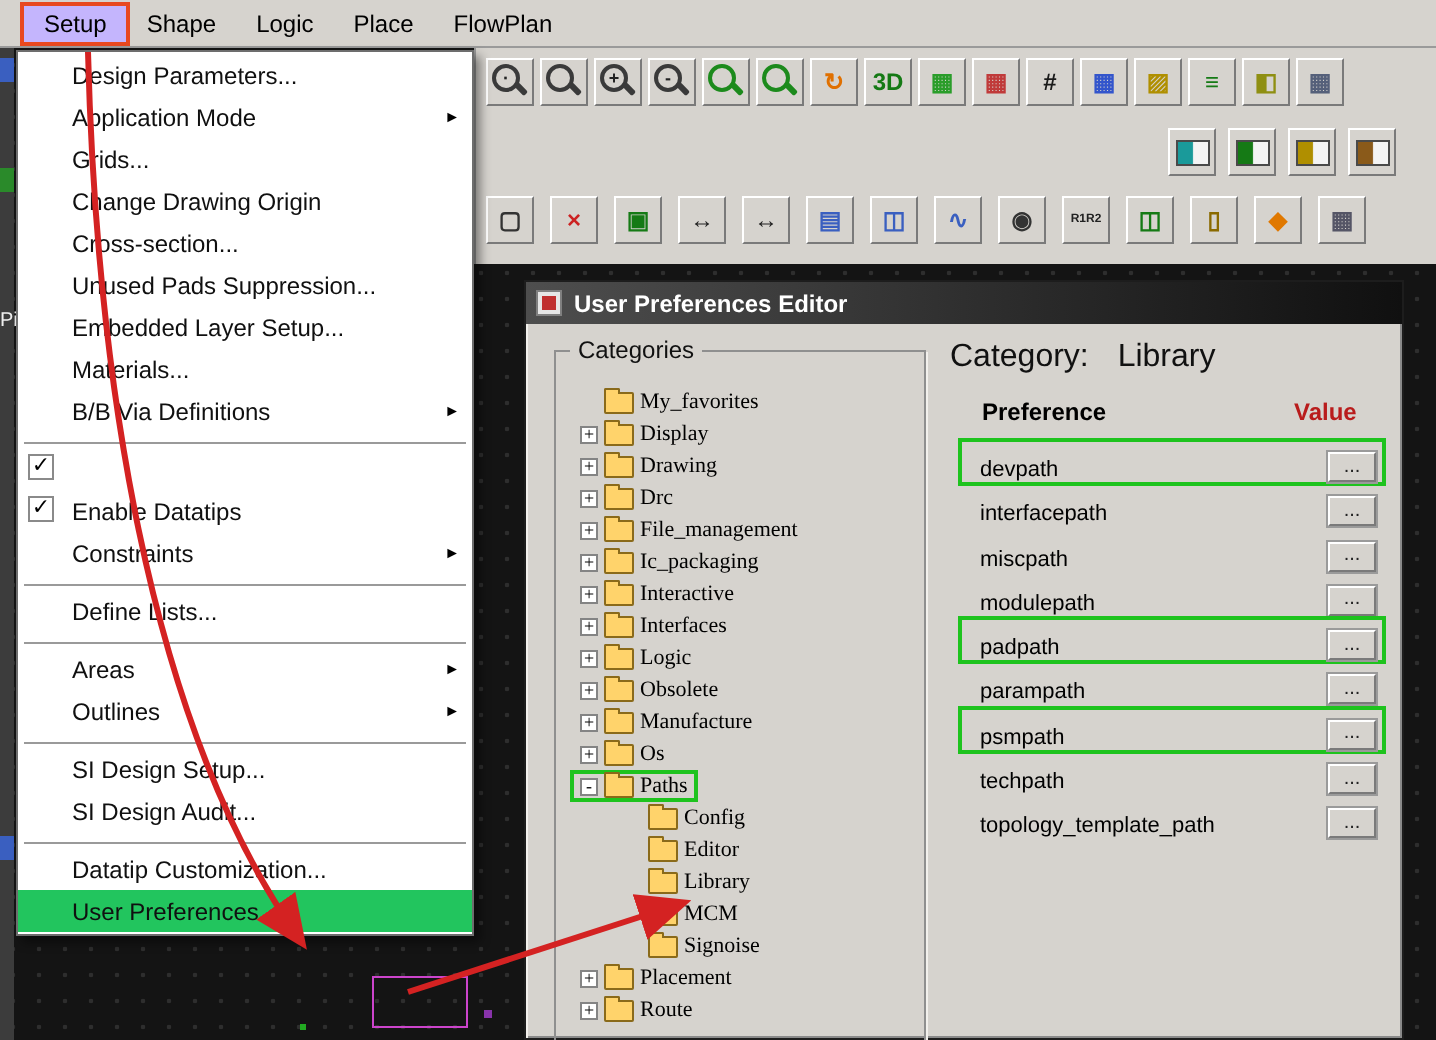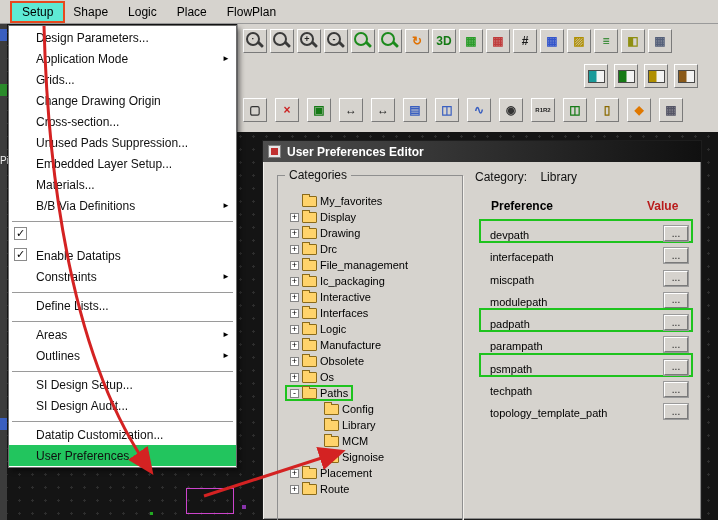--- a/index.html
+++ b/index.html
@@ -9,21 +9,21 @@
   body{font-family:"Liberation Sans",sans-serif;}
   #stage{position:relative;width:718px;height:520px;overflow:hidden;
     background-color:#141414;
     background-image:radial-gradient(#2e2e2e 1px, transparent 1.3px);
     background-size:13px 13px;}
 
   
   #menubar{position:absolute;left:0;top:0;width:718px;height:24px;background:var(--face);
     border-bottom:1px solid #9a9a9a;display:flex;align-items:center;padding-left:12px;z-index:4;box-sizing:border-box;}
   .mb-item{padding:2px 10px;font-size:12px;color:#000;cursor:default;}
-  .mb-item.hl{outline:2px solid var(--orange);background:#5eead4;text-align:right;}
+  .mb-item.hl{outline:2px solid var(--orange);background:#c4b5fd;text-align:right;}
 
   
   #toolbar{position:absolute;left:237px;top:24px;width:481px;height:108px;background:var(--face);
     border-left:1px solid #9a9a9a;z-index:1;}
   .iconrow{display:flex;}
   #tb-row1{position:absolute;left:5px;top:5px;gap:3px;}
   #tb-row2{position:absolute;left:346px;top:40px;gap:6px;}
   #tb-row3{position:absolute;left:5px;top:74px;gap:8px;}
   .tbtn{width:22px;height:22px;background:var(--face);border:1px solid;border-color:#ffffff var(--shadow) var(--shadow) #ffffff;
     display:flex;align-items:center;justify-content:center;position:relative;
@@ -57,33 +57,33 @@
     border:1px solid #1d1d1d;box-shadow:inset 1px 1px 0 #f2f0ec, inset -1px -1px 0 #8a8a8a;z-index:2;box-sizing:border-box;}
   #dlg-title{height:21px;background:linear-gradient(90deg,#4e4e4e,#101010);display:flex;align-items:center;gap:6px;padding:0 5px;}
   #dlg-title .ttl{color:#ffffff;font-weight:bold;font-size:12px;}
   .dlg-ico{width:13px;height:13px;background:#e6e6e6;box-shadow:inset 0 0 0 1px #808080;position:relative;flex:0 0 auto;}
   .dlg-ico::before{content:"";position:absolute;left:3px;top:3px;right:3px;bottom:3px;background:#c03030;}
 
   #grp-cat{position:absolute;left:14px;top:34px;width:184px;height:346px;border:1px solid #8f8f8f;box-shadow:1px 1px 0 #f2f0ec;}
   #grp-cat-caption{position:absolute;left:22px;top:27px;background:var(--face);padding:0 4px;font-size:12px;color:#111;z-index:1;}
 
   #tree{position:absolute;left:24px;top:52px;width:168px;z-index:1;}
-  .trw{height:16px;display:flex;align-items:center;font-size:11px;color:#000;cursor:default;}
+  .trw{height:16px;display:flex;align-items:center;font-size:11px;color:#000;cursor:default;font-family:Liberation Serif, serif;}
   .trw.lvl2{padding-left:22px;}
   .trw .wrap{display:flex;align-items:center;gap:3px;padding:0 3px;}
   .trw.hl .wrap{box-shadow:0 0 0 2px var(--green);}
   .trw .exp{width:9px;height:9px;border:1px solid #848484;background:#fff;font-size:9px;line-height:7px;text-align:center;flex:0 0 auto;box-sizing:border-box;}
   .trw[data-exp=""] .exp{visibility:hidden;}
   .trw[data-exp="+"] .exp::before{content:"+";}
   .trw[data-exp="-"] .exp::before{content:"-";}
   .folder{width:15px;height:11px;background:#ffd36b;border:1px solid #8a6a1a;border-radius:1px;position:relative;flex:0 0 auto;box-sizing:border-box;}
   .folder::before{content:"";position:absolute;top:-3px;left:-1px;width:6px;height:2px;background:#ffd36b;
     border:1px solid #8a6a1a;border-bottom:none;border-radius:1px 1px 0 0;}
 
-  #cat-line{position:absolute;left:212px;top:29px;font-size:12px;color:#111;}
+  #cat-line{position:absolute;left:212px;top:29px;font-size:16px;color:#111;}
   #cat-line .catval{margin-left:10px;}
   #pref-head-pref{position:absolute;left:228px;top:58px;font-weight:bold;font-size:12px;color:#000;}
   #pref-head-val{position:absolute;left:384px;top:58px;font-weight:bold;font-size:12px;color:#b91c1c;}
   #prefs{position:absolute;left:218px;top:80px;width:210px;display:flex;flex-direction:column;gap:2.3px;}
   .prw{height:20px;display:flex;align-items:flex-end;justify-content:space-between;padding:0 3px 0 9px;box-sizing:border-box;}
   .prw.hl{box-shadow:0 0 0 2px var(--green);}
   .prw .pname{font-size:11px;color:#000;}
   .prw .dots{width:24px;height:15px;background:var(--face);border:1px solid;border-color:#ffffff var(--shadow) var(--shadow) #ffffff;
     box-shadow:0 0 0 1px #9a9a9a;font-size:10px;line-height:4px;text-align:center;color:#222;padding:0;cursor:pointer;font-family:inherit;}
 
@@ -316,49 +316,56 @@
           <span class="wrap">
             <span class="exp"></span>
             <span class="folder"></span>
             <span class="tlabel">Logic</span>
           </span>
         </div>
         <div class="trw" data-exp="+">
           <span class="wrap">
             <span class="exp"></span>
             <span class="folder"></span>
+            <span class="tlabel">Obsolete</span>
+          </span>
+        </div>
+        <div class="trw" data-exp="+">
+          <span class="wrap">
+            <span class="exp"></span>
+            <span class="folder"></span>
             <span class="tlabel">Manufacture</span>
           </span>
         </div>
         <div class="trw" data-exp="+">
           <span class="wrap">
             <span class="exp"></span>
             <span class="folder"></span>
-            <span class="tlabel">Obsolete</span>
-          </span>
-        </div>
-        <div class="trw" data-exp="+">
-          <span class="wrap">
-            <span class="exp"></span>
-            <span class="folder"></span>
             <span class="tlabel">Os</span>
           </span>
         </div>
         <div class="trw hl" data-exp="-">
           <span class="wrap">
             <span class="exp"></span>
             <span class="folder"></span>
             <span class="tlabel">Paths</span>
           </span>
         </div>
         <div class="trw lvl2" data-exp="">
           <span class="wrap">
             <span class="exp"></span>
             <span class="folder"></span>
             <span class="tlabel">Config</span>
+          </span>
+        </div>
+        <div class="trw lvl2" data-exp="">
+          <span class="wrap">
+            <span class="exp"></span>
+            <span class="folder"></span>
+            <span class="tlabel">Editor</span>
           </span>
         </div>
         <div class="trw lvl2" data-exp="">
           <span class="wrap">
             <span class="exp"></span>
             <span class="folder"></span>
             <span class="tlabel">Library</span>
           </span>
         </div>
         <div class="trw lvl2" data-exp="">

